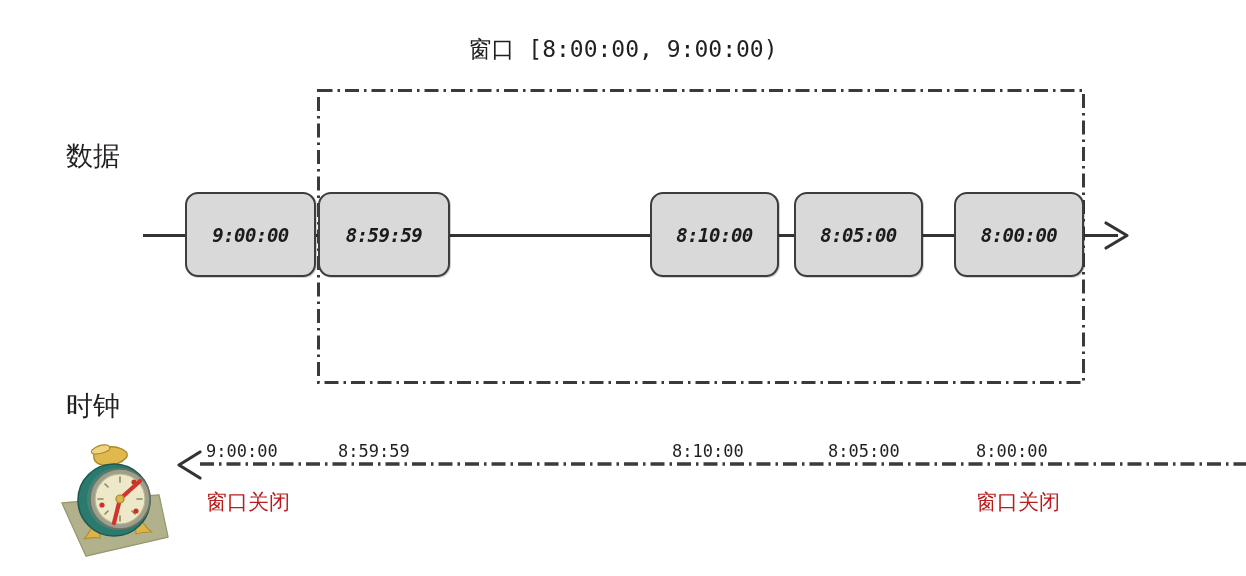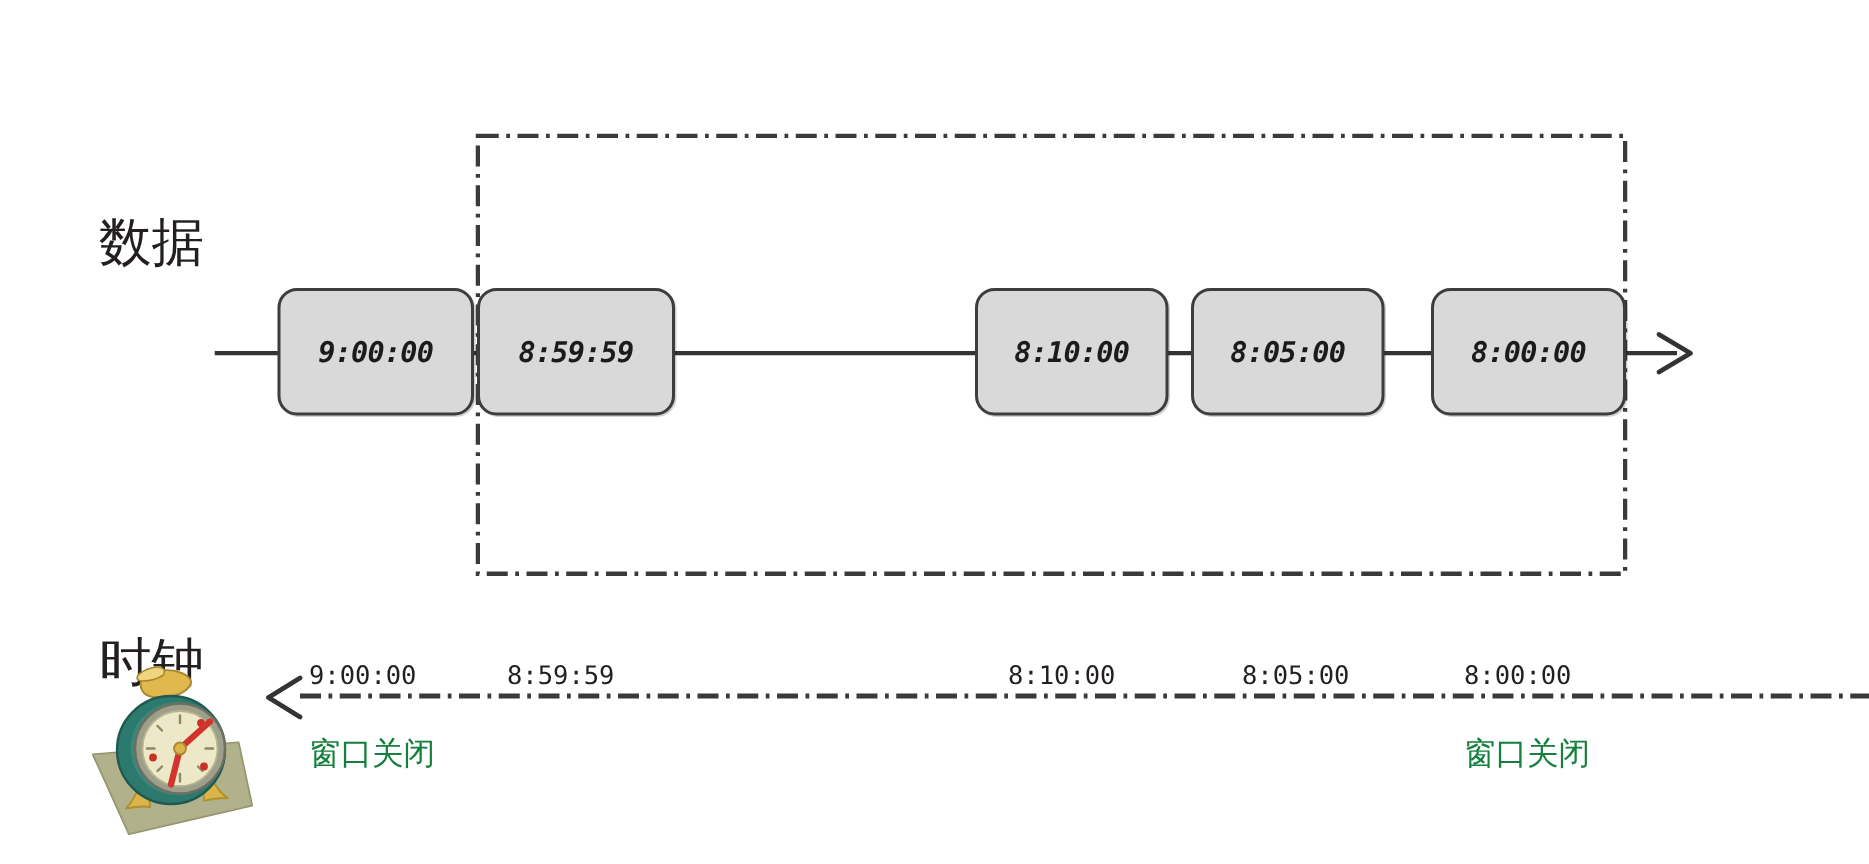--- a/index.html
+++ b/index.html
@@ -30,26 +30,26 @@
     font-size: 23px;
     letter-spacing: 0px;
     color: #231f20;
     white-space: pre;
   }
 
   
   .section-label {
     position: absolute;
     font-family: "DejaVu Sans", "Liberation Sans", sans-serif;
-    font-size: 35px;
+    font-size: 27px;
     color: #231f20;
     white-space: nowrap;
   }
   #label-data  { left: 66px; top: 138px; }
-  #label-clock { left: 66px; top: 388px; margin-top: 30px; }
+  #label-clock { left: 66px; top: 388px; }
 
   
   .window-rect {
     position: absolute;
     left: 317px;
     top: 89px;
     width: 768px;
     height: 295px;
   }
 
@@ -99,38 +99,39 @@
     font-size: 17px;
     color: #231f20;
     white-space: nowrap;
   }
 
   .state-label {
     position: absolute;
     top: 488px;
     font-family: "DejaVu Sans", "Liberation Sans", sans-serif;
     font-size: 21px;
-    color: #15803d;
+    color: #b91c1c;
     white-space: nowrap;
   }
 
   
   .clock-art {
     position: absolute;
     left: 56px;
     top: 437px;
     width: 118px;
     height: 125px;
   }
 </style>
 </head>
 <body>
 
 <div id="canvas">
 
+  <div class="window-title">窗口 [8:00:00, 9:00:00)</div>
 
   <div class="section-label" id="label-data">数据</div>
 
   <div class="section-label" id="label-clock">时钟</div>
 
   <svg class="window-rect" viewBox="0 0 768 295" preserveAspectRatio="none">
     <rect x="1.5" y="1.5" width="765" height="292" fill="none" stroke="#3a3a3a" stroke-width="3" stroke-dasharray="14 5 2.5 5" stroke-linecap="butt"></rect>
   </svg>
 
   <svg class="data-axis" viewBox="0 0 995 3" preserveAspectRatio="none">

